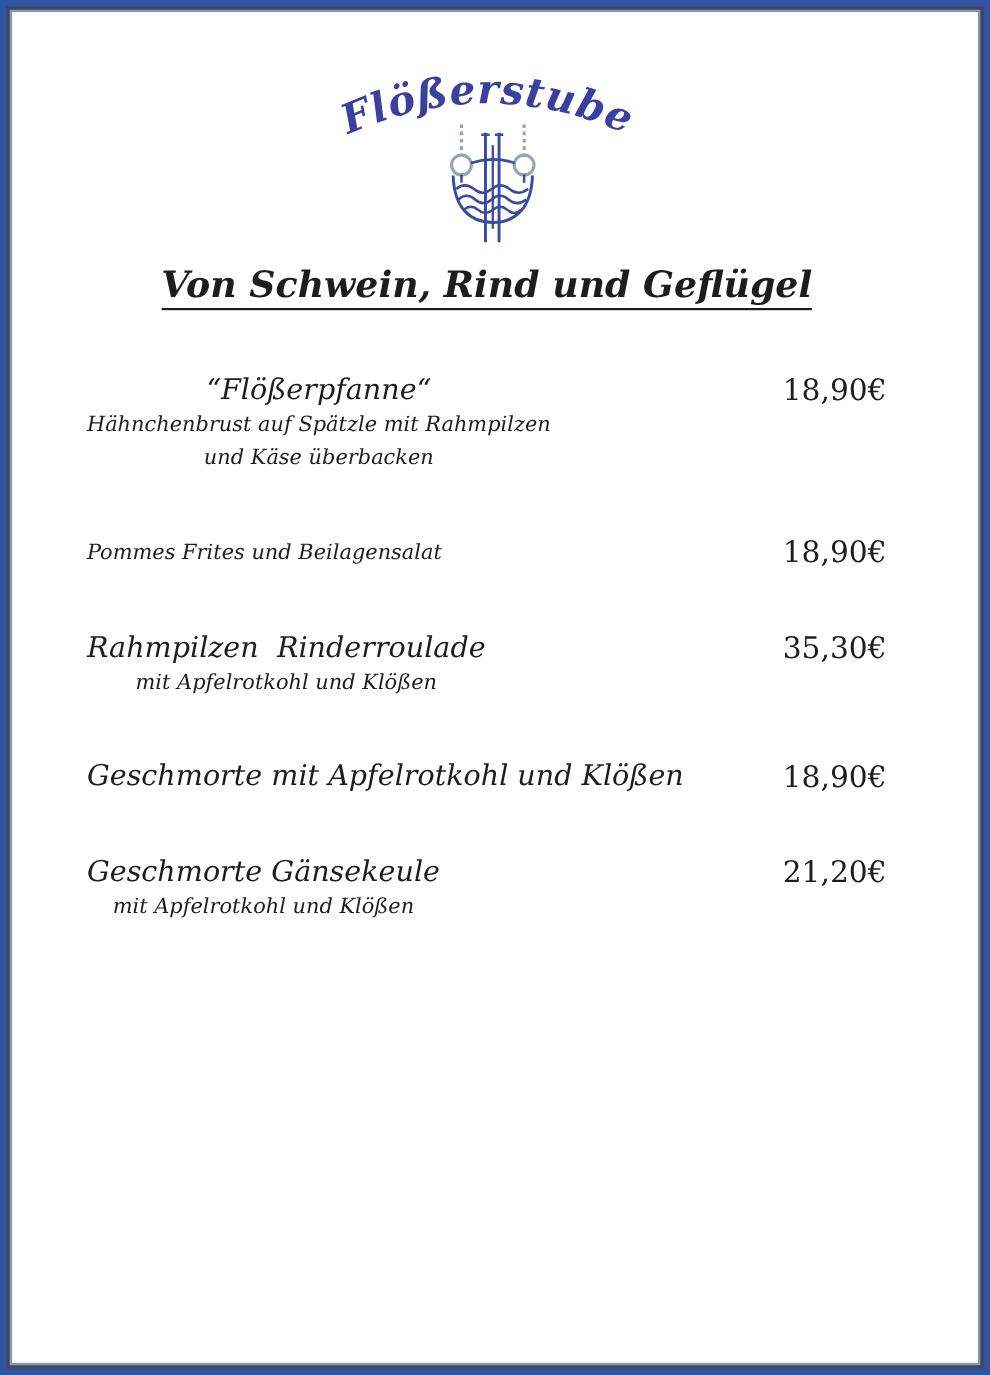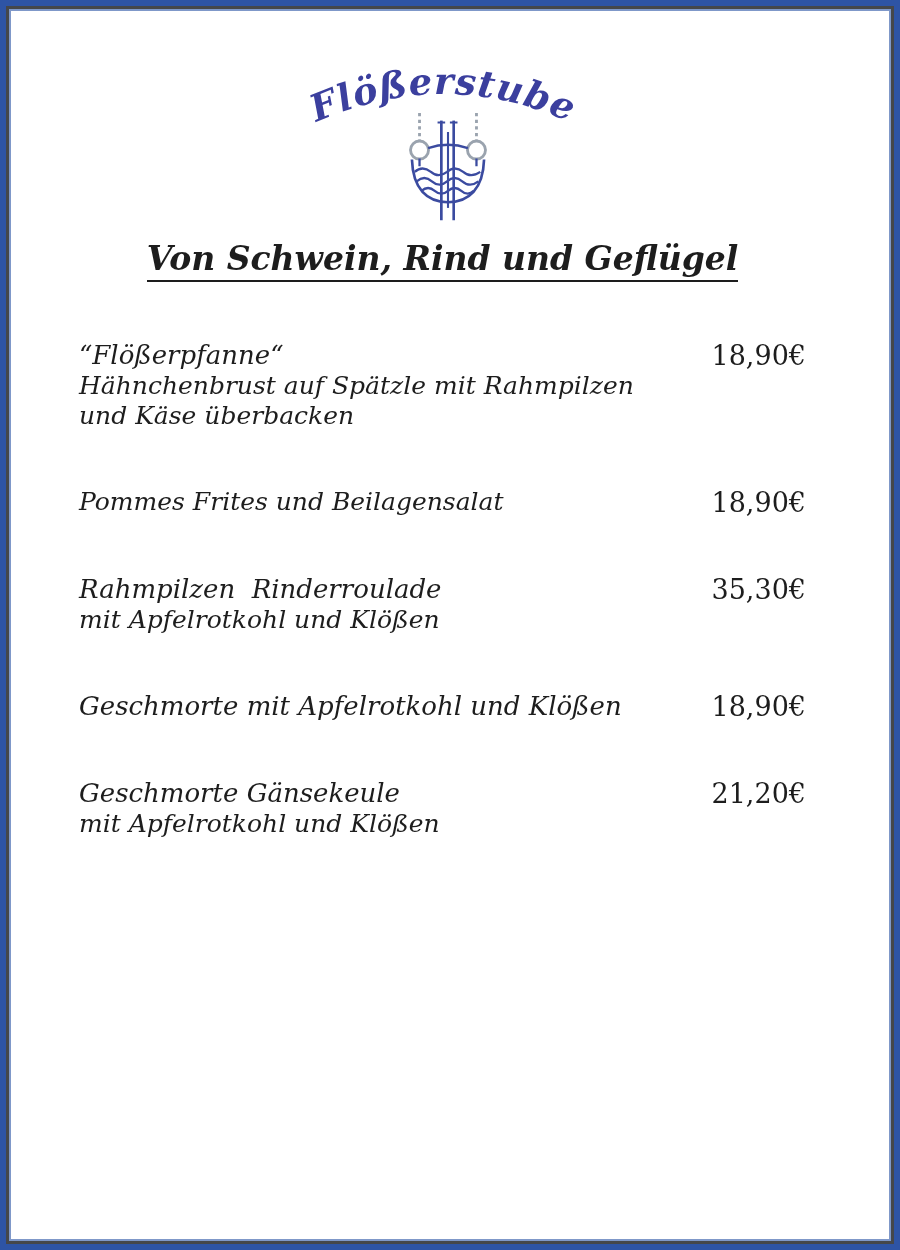--- a/index.html
+++ b/index.html
@@ -63,33 +63,33 @@
   }
 
   
   .menu { margin-top: 62px; }
   .menu-item {
     display: flex;
     justify-content: space-between;
     align-items: flex-start;
     margin-bottom: 56px;
   }
-  .item-left { max-width: 620px; }
+  .item-left { max-width: 620px; text-align: center; }
   .item-title {
     font-family: "DejaVu Serif", serif;
     font-style: italic;
     font-size: 26px;
     line-height: 31px;
     color: var(--ink, #1d1d1d);
     white-space: pre-wrap;
   }
   .item-desc {
     font-family: "DejaVu Serif", serif;
     font-style: italic;
-    font-size: 25px;
+    font-size: 19px;
     line-height: 30px;
     color: var(--ink, #1d1d1d);
     white-space: pre-wrap;
   }
   .item-price {
     font-family: "DejaVu Serif", serif;
     font-size: 27px;
     line-height: 31px;
     color: var(--ink, #1d1d1d);
     white-space: nowrap;

